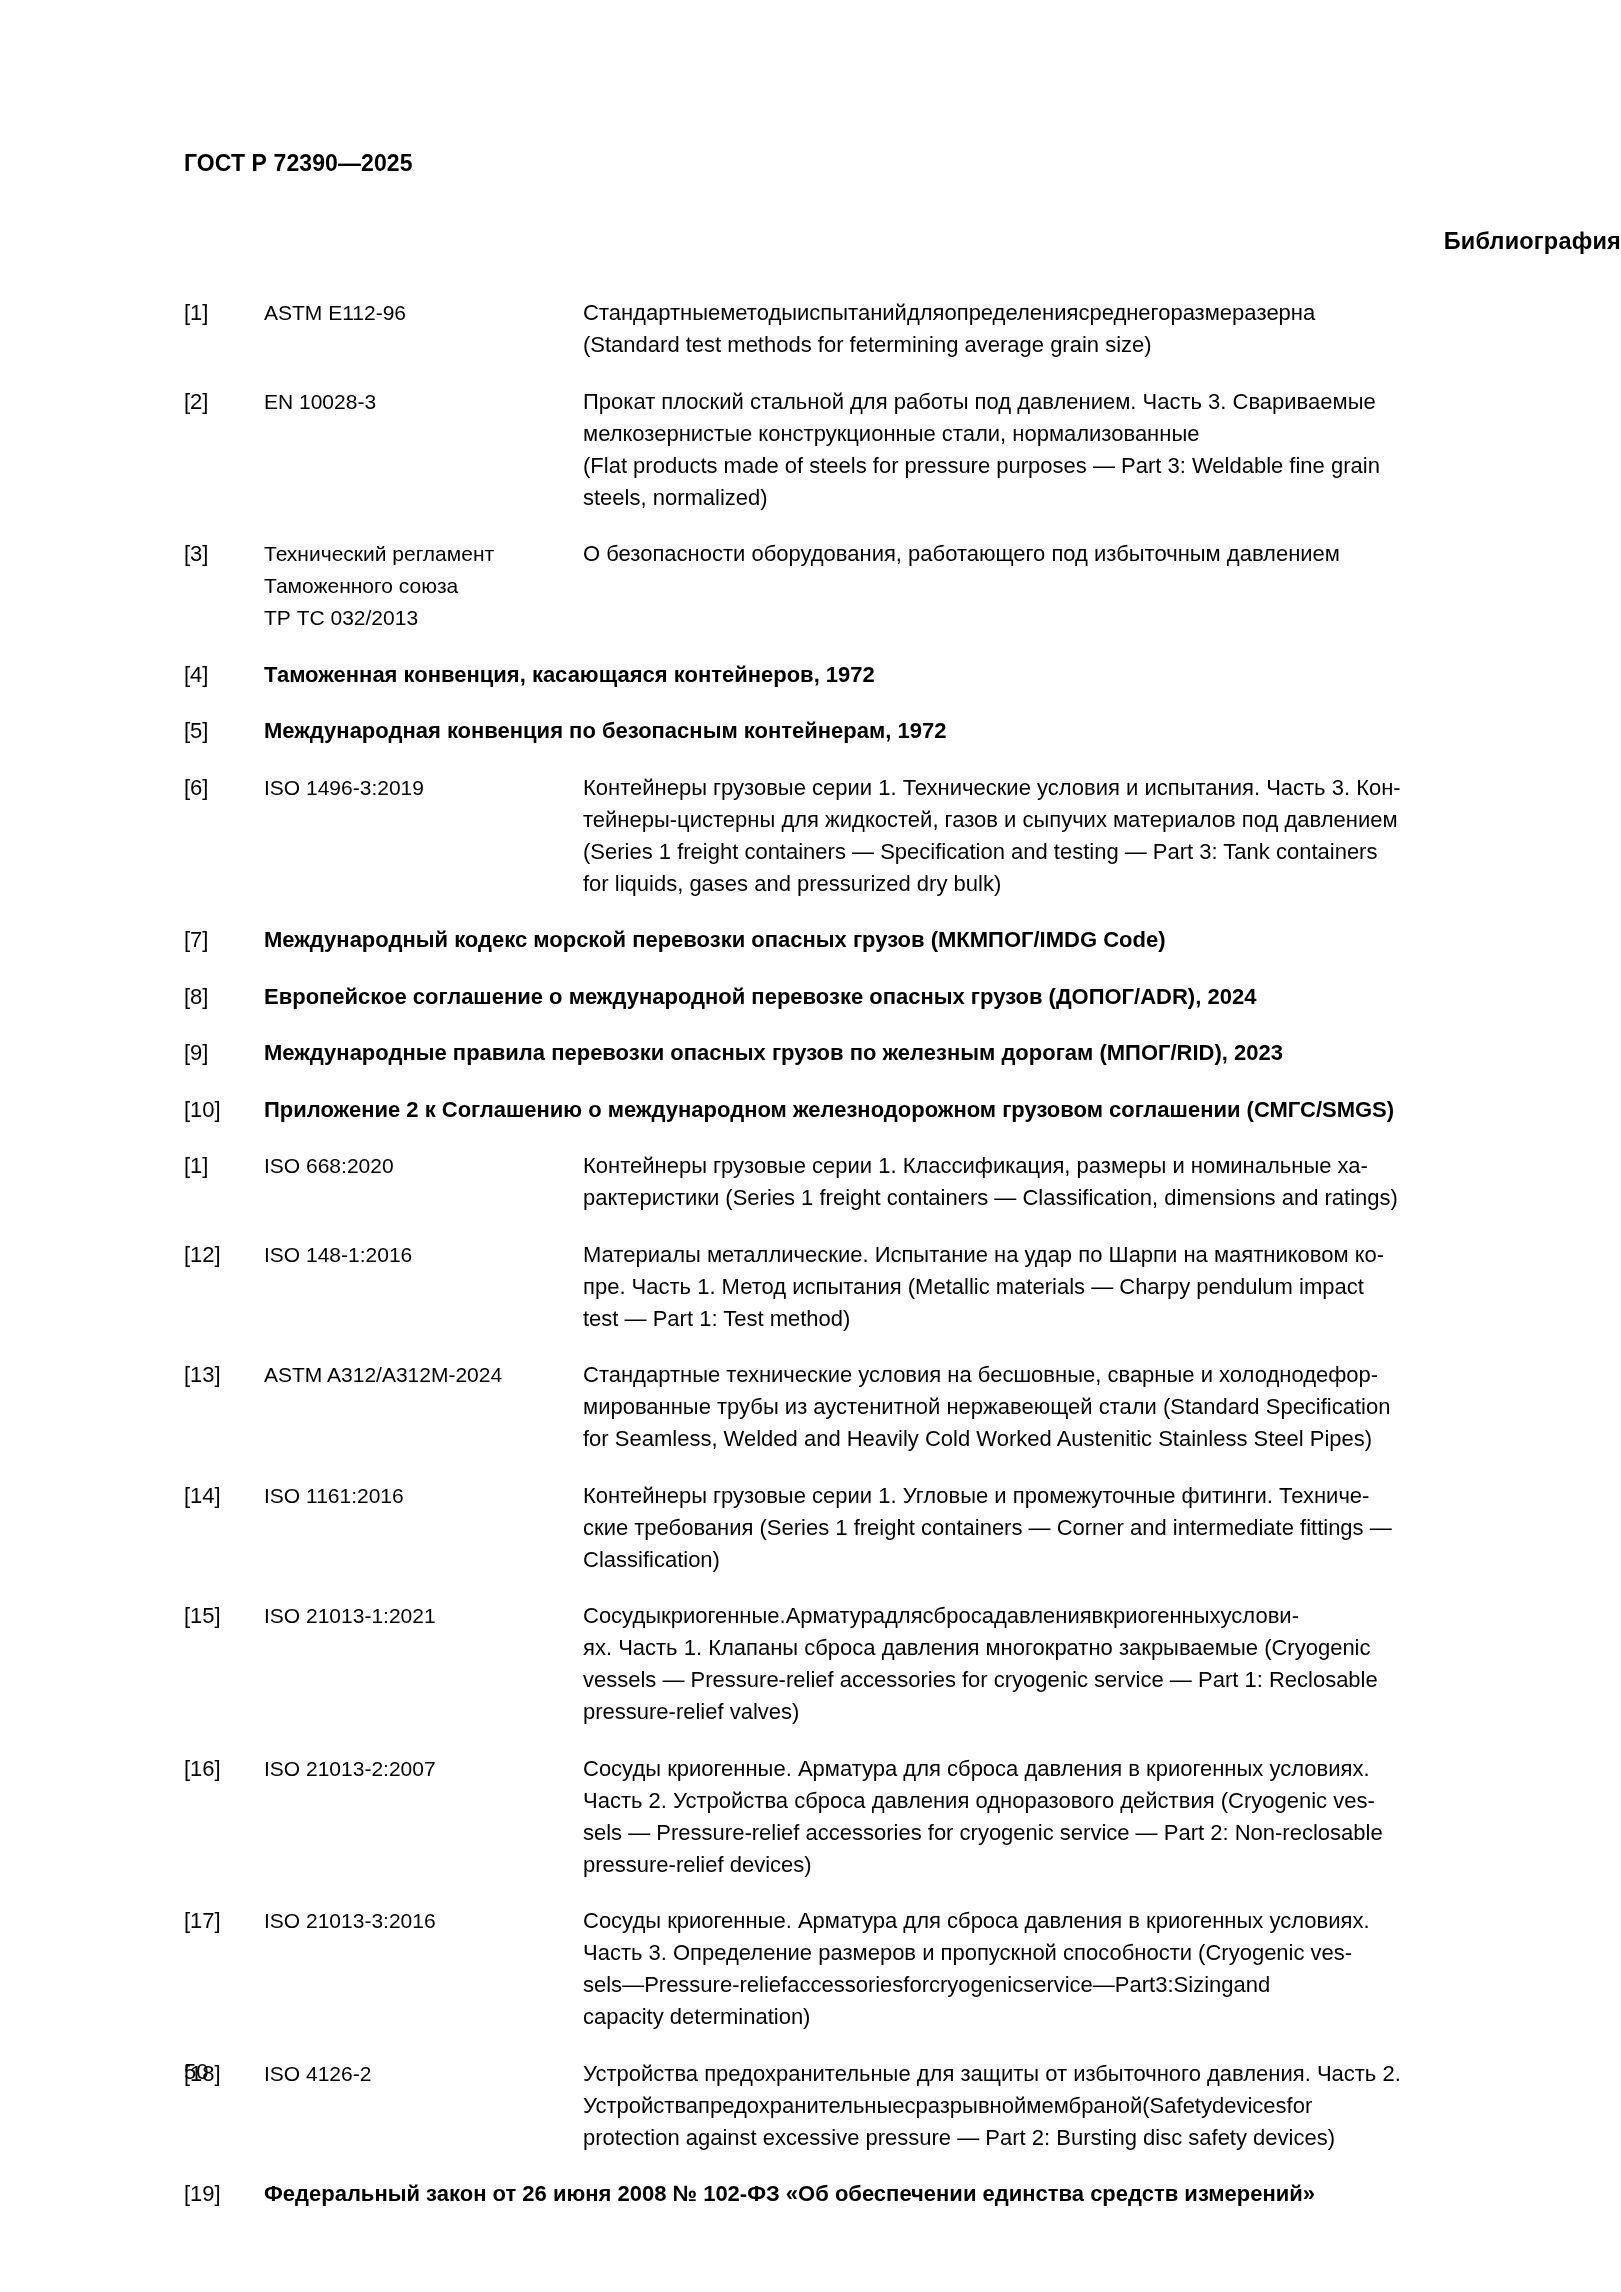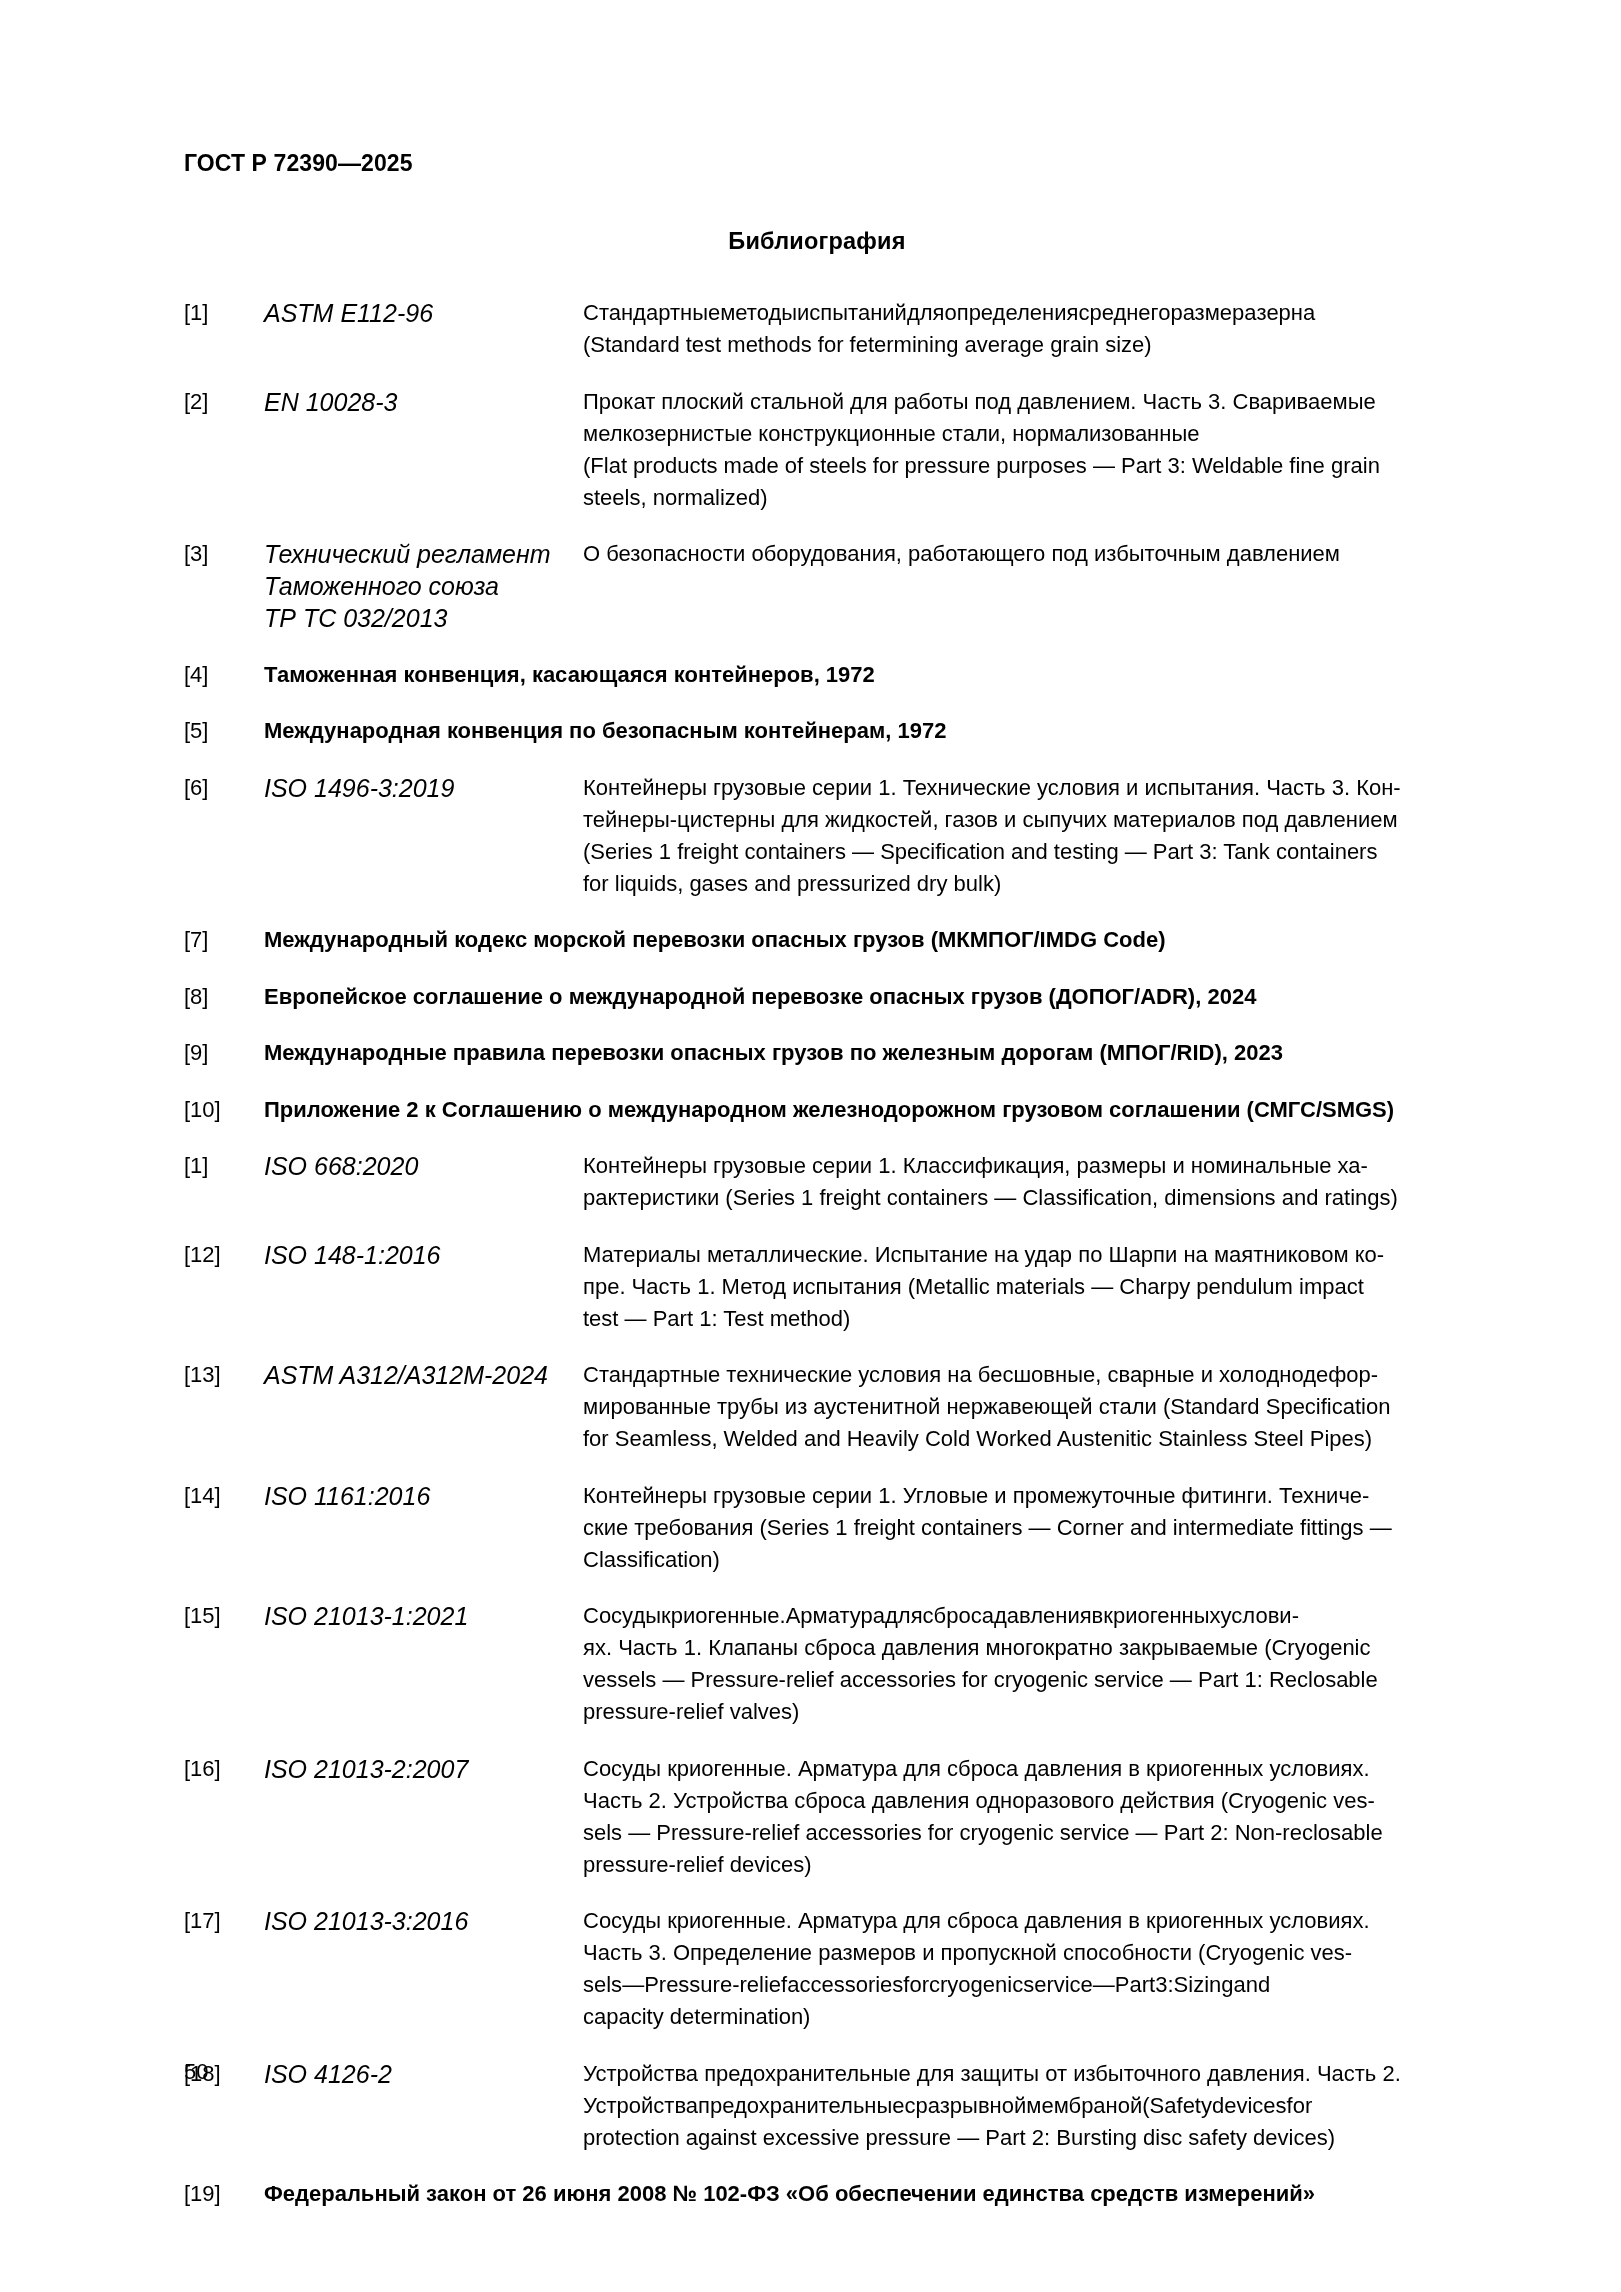--- a/index.html
+++ b/index.html
@@ -33,21 +33,21 @@
     letter-spacing: 0.1px;
     white-space: nowrap;
   }
 
   
   .section-title {
     position: absolute;
     left: 0;
     right: 0;
     top: 223px;
-    text-align: center;
+    text-align: right;
     font-size: 23.5px;
     font-weight: bold;
     letter-spacing: 0.2px;
     
     padding-left: 13px;
     box-sizing: border-box;
   }
 
   
   .biblio {
@@ -65,25 +65,24 @@
 
   .ref-num {
     flex: 0 0 80px;
     font-size: 22px;
     line-height: 32px;
     white-space: nowrap;
   }
 
   .ref-id {
     flex: 0 0 319px;
-    font-size: 25px;
+    font-size: 21px;
     line-height: 32px;
     padding-right: 9.8px;
     box-sizing: border-box;
-    font-style: italic;
   }
   .ref-id .idline { display: block; white-space: nowrap; }
 
   
   .ref-inline {
     flex: 1 1 auto;
     font-size: 22px;
     line-height: 32px;
     font-weight: bold;
   }

